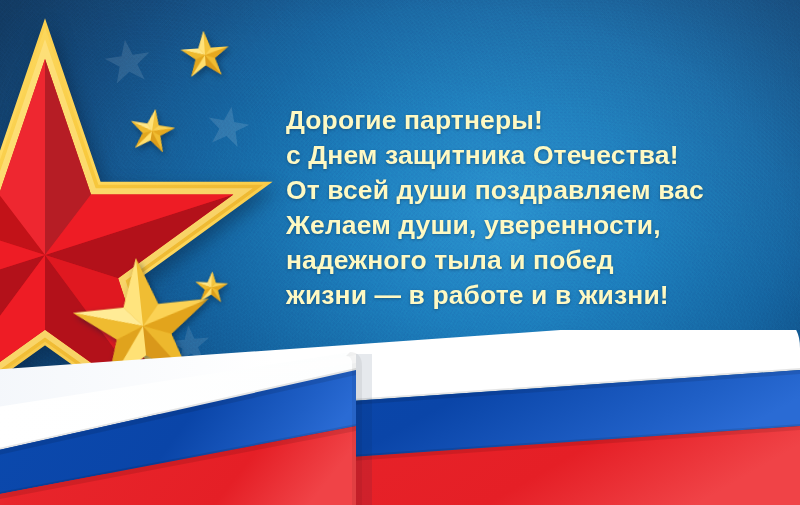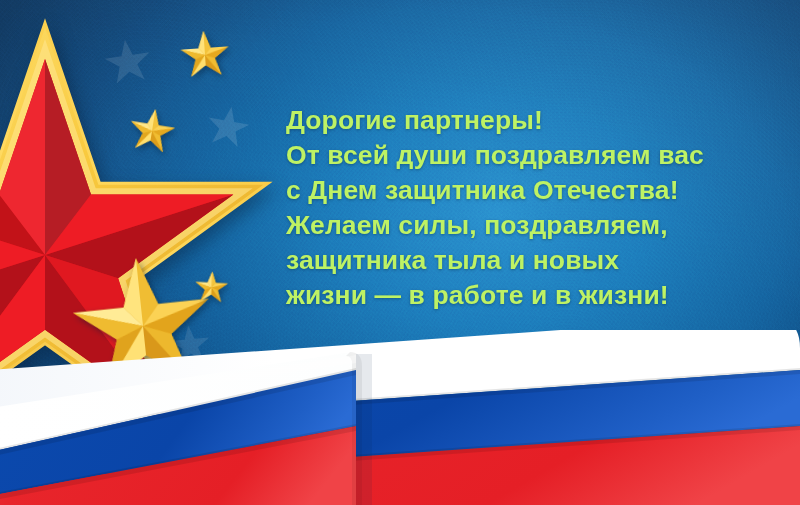--- a/index.html
+++ b/index.html
@@ -66,21 +66,21 @@
   #bigstar svg{display:block;width:100%;height:100%;
     filter:drop-shadow(5px 7px 9px rgba(3,26,52,.42));}
 
   
   #ribbon{position:absolute;left:0;top:330px;width:800px;height:180px;}
   #ribbon svg{display:block;width:100%;height:100%;}
 
   
   #message{
     position:absolute;left:286px;top:103px;width:470px;
-    color:#bef264;
+    color:#fef9c3;
     font-size:26.5px;
     line-height:35px;
     font-weight:700;
     letter-spacing:.1px;
     text-shadow:0 1px 3px rgba(6,34,64,.42);
     white-space:nowrap;
   }
   #message .line{display:block;}
 </style>
 </head>
@@ -283,20 +283,20 @@
       </g>
 
       <path d="M 356,24 L 372,24 L 372,190 L 356,190 Z" fill="rgba(10,40,80,.10)"></path>
 
       <path d="M -10,80 L 356,25 L 356,33 L -10,88 Z" fill="rgba(255,255,255,.35)"></path>
     </svg>
   </div>
 
   <div id="message">
     <span class="line">Дорогие партнеры!</span>
+    <span class="line">с Днем защитника Отечества!</span>
     <span class="line">От всей души поздравляем вас</span>
-    <span class="line">с Днем защитника Отечества!</span>
-    <span class="line">Желаем силы, поздравляем,</span>
-    <span class="line">защитника тыла и новых</span>
+    <span class="line">Желаем души, уверенности,</span>
+    <span class="line">надежного тыла и побед</span>
     <span class="line">жизни — в работе и в жизни!</span>
   </div>
 
 </div>
 
 </body></html>

